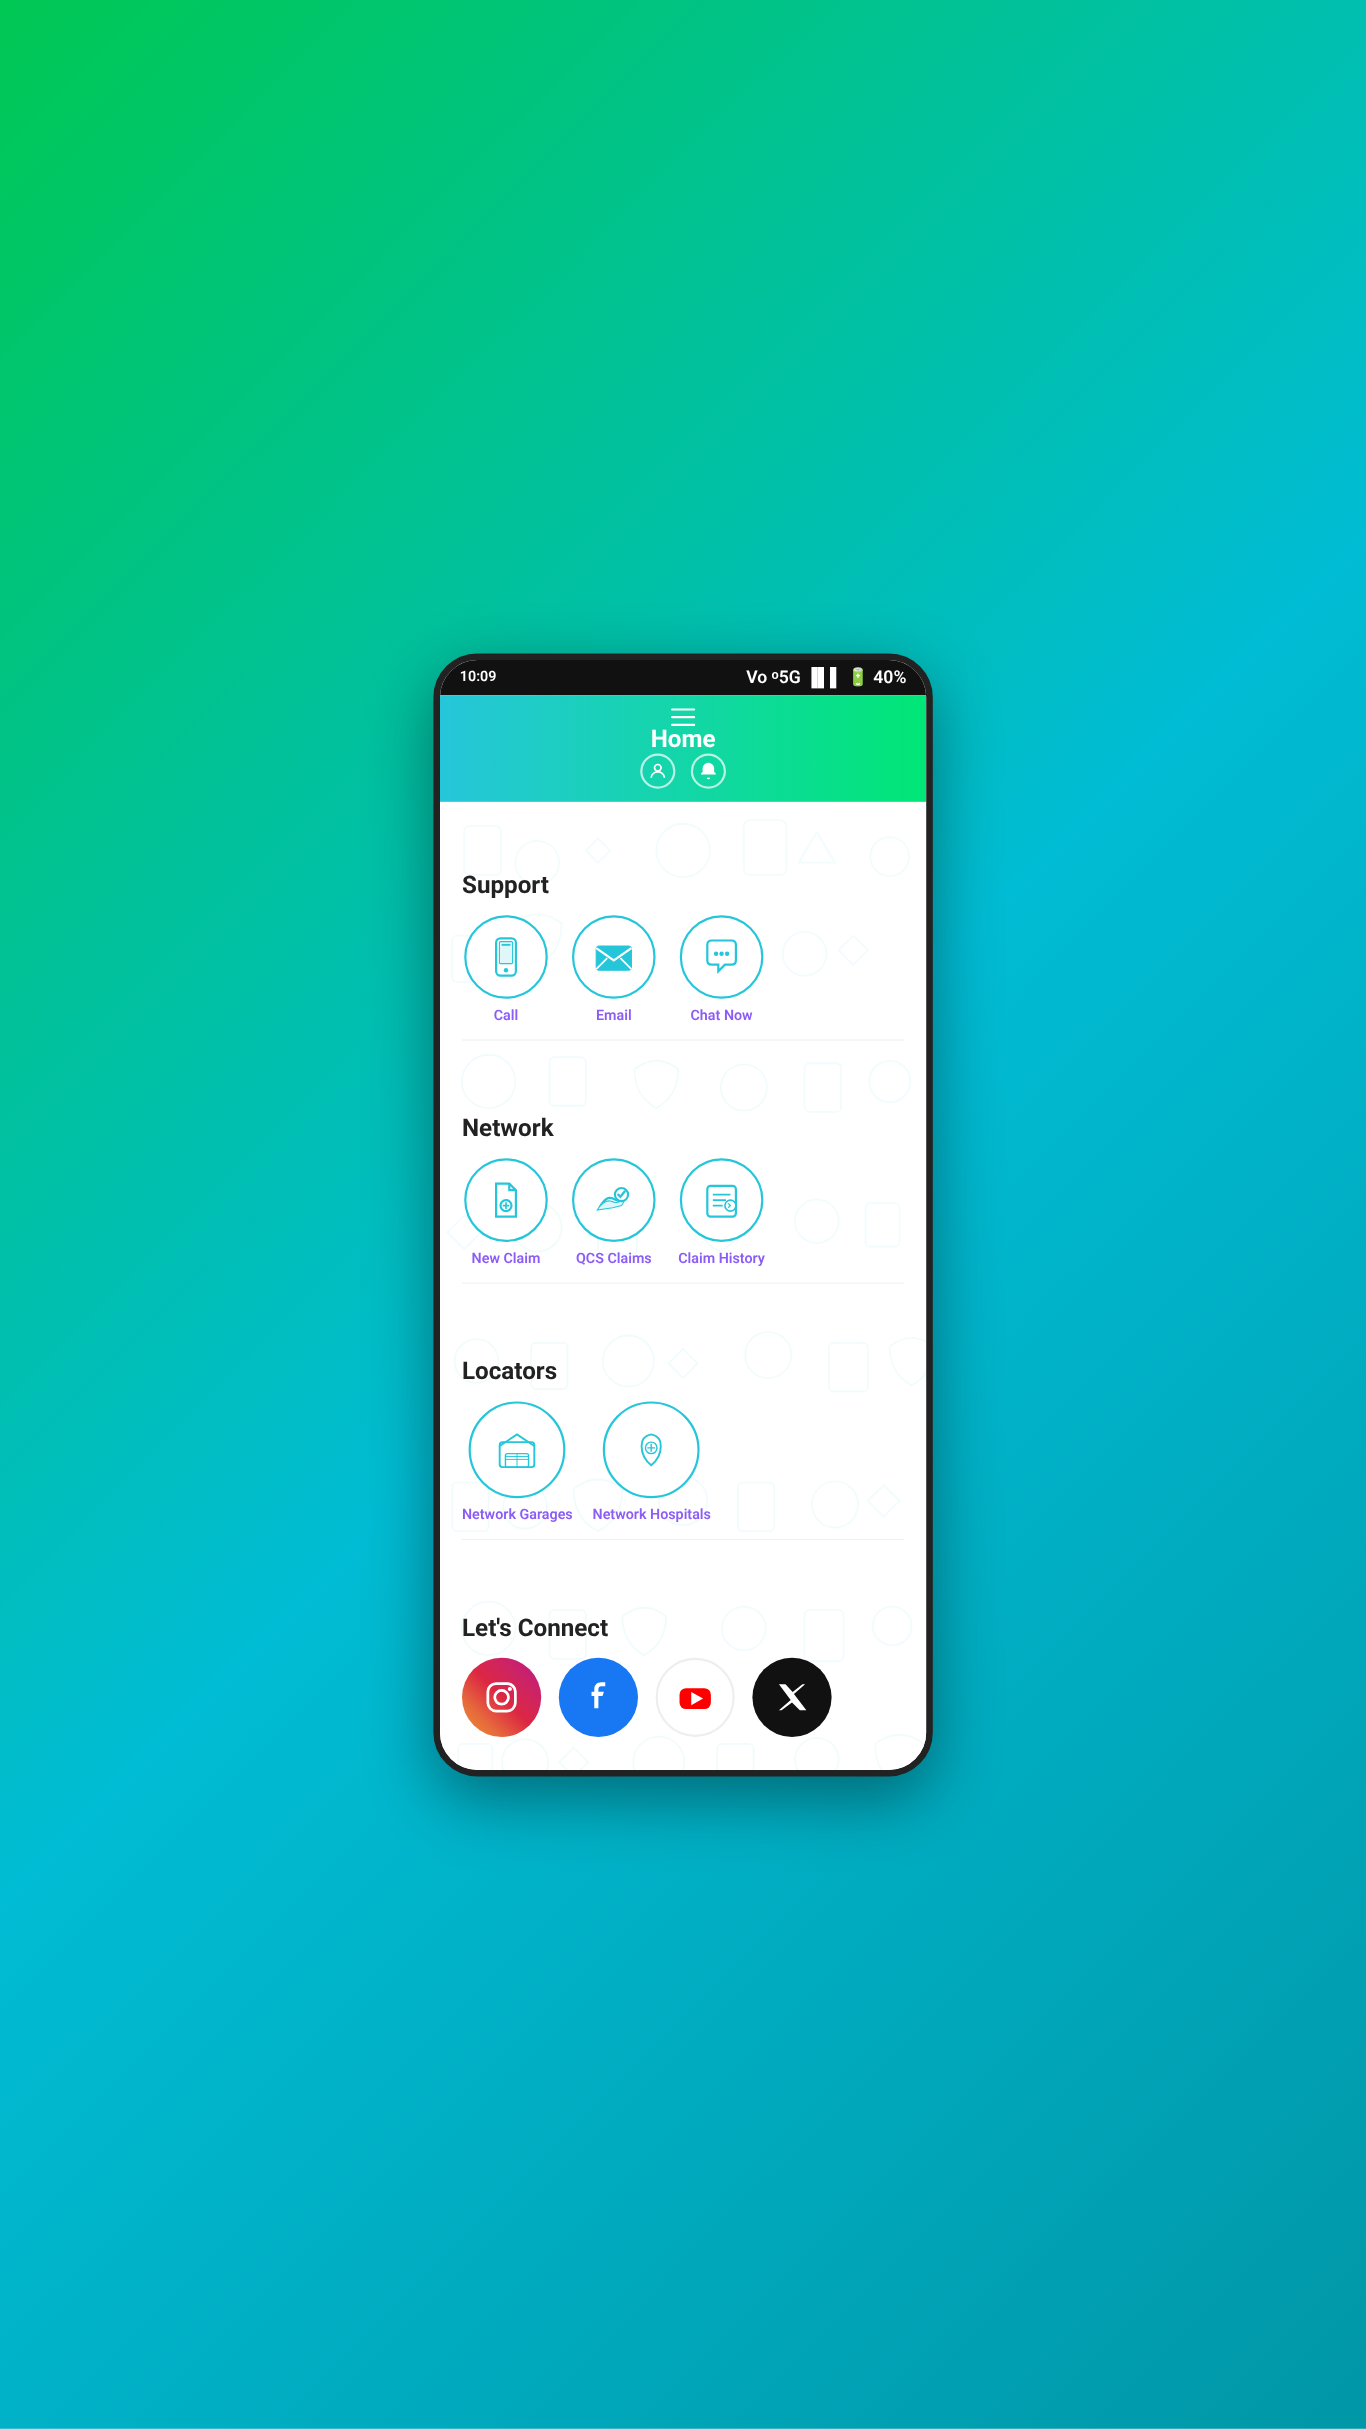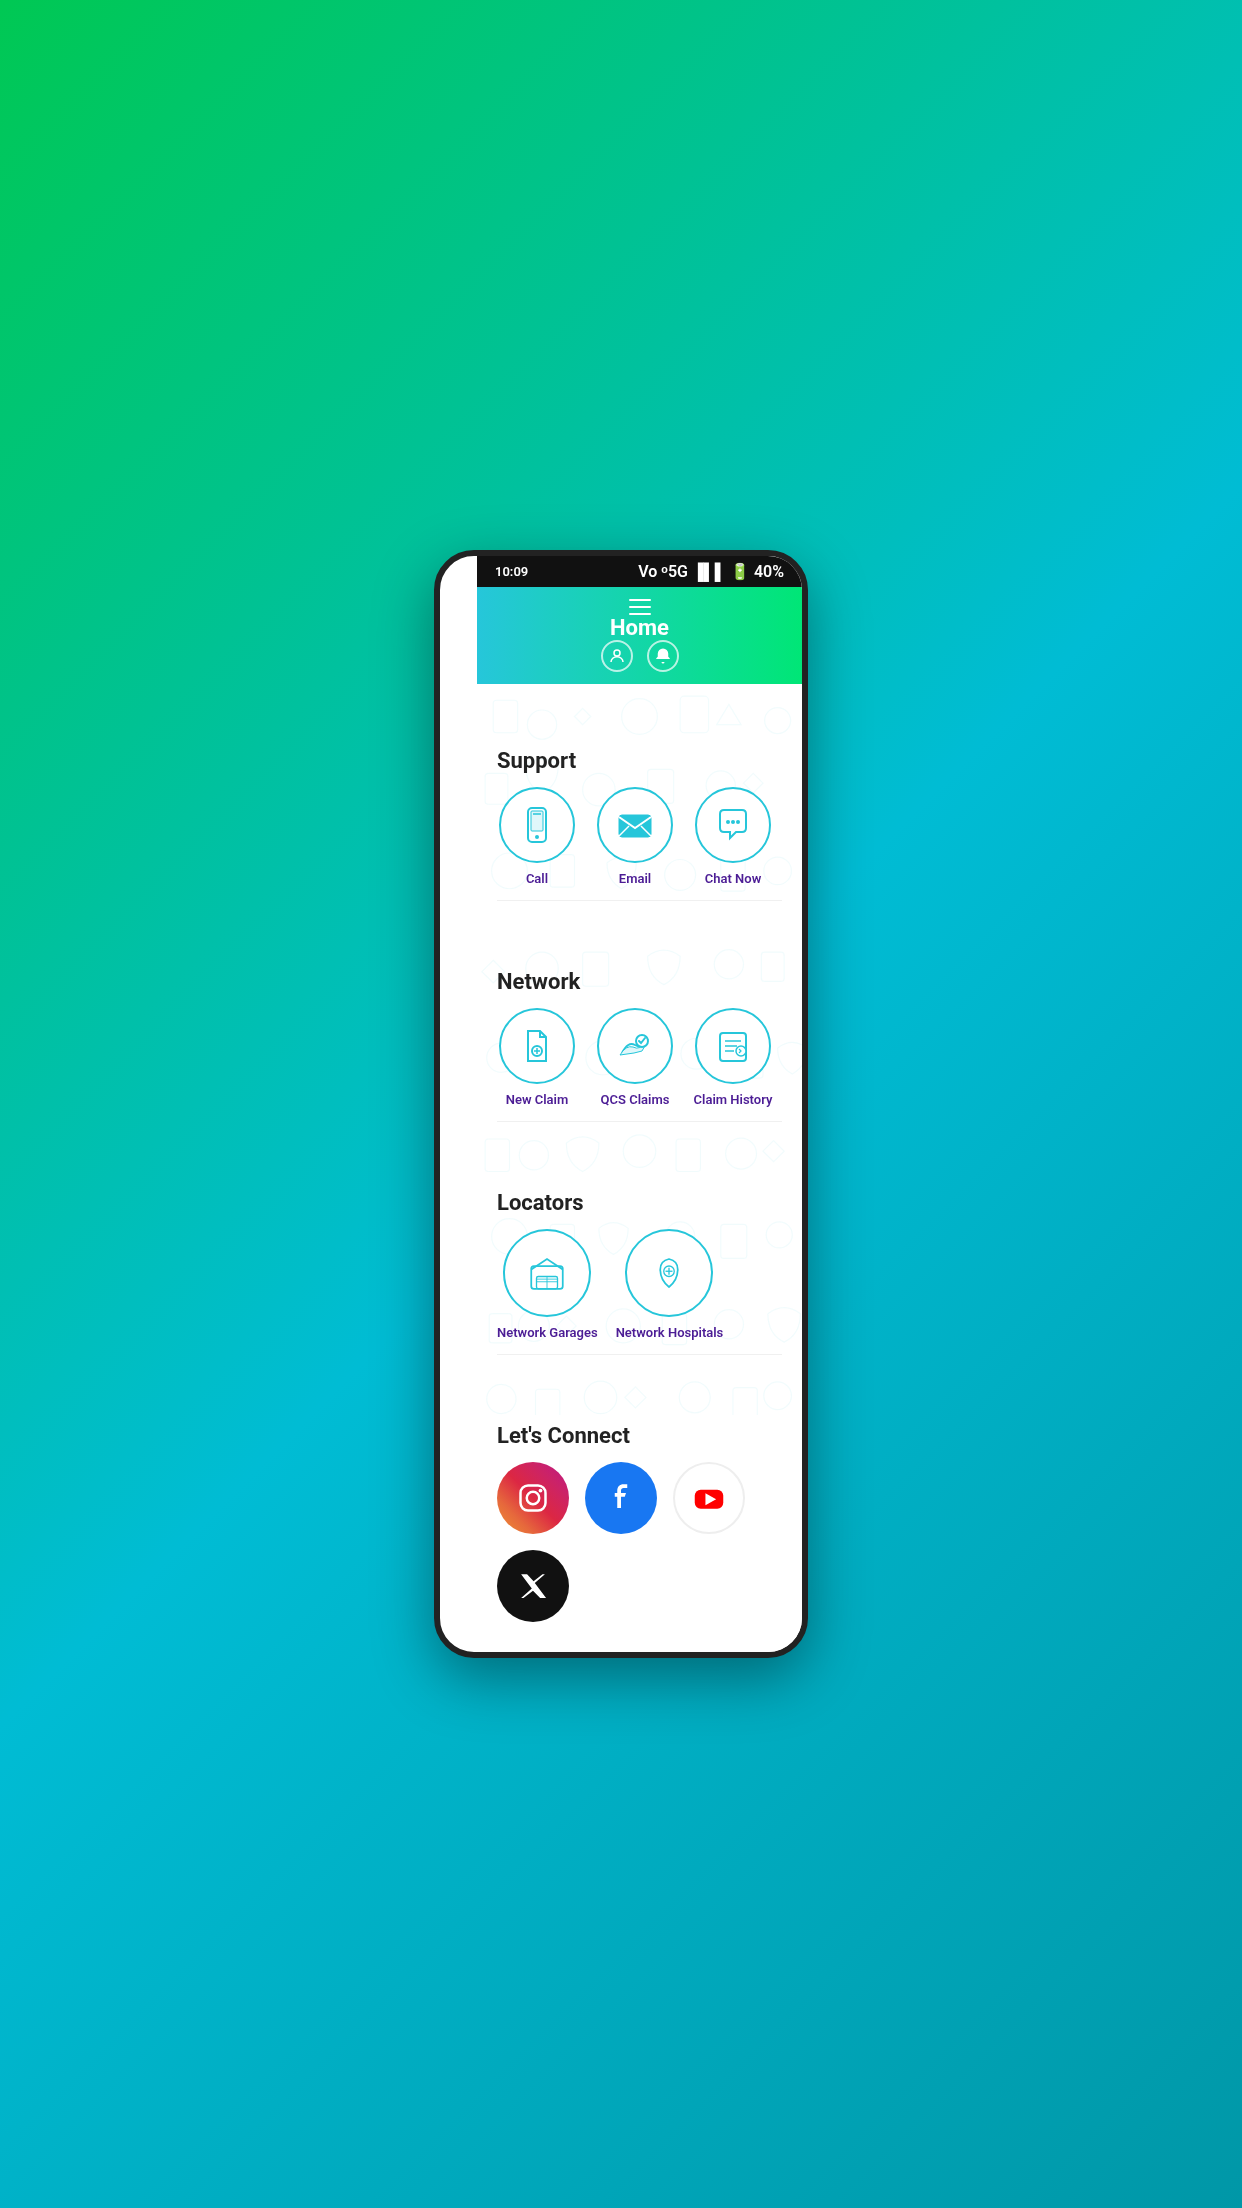--- a/index.html
+++ b/index.html
@@ -8,29 +8,28 @@
     body {
       background: linear-gradient(135deg, #00c853 0%, #00bcd4 50%, #0097a7 100%);
       min-height: 100vh;
       display: flex;
       align-items: center;
       justify-content: center;
       font-family: 'Roboto', Arial, sans-serif;
     }
 
     .phone-frame {
-      width: 374px;
+      width: 454px;
       min-height: 720px;
       background: #fff;
       border-radius: 40px;
       overflow: hidden;
       box-shadow: 0 20px 60px rgba(0,0,0,0.4);
       position: relative;
       border: 6px solid #222;
-      padding-left: 37px;
     }
 
     .status-bar {
       background: #111;
       color: #fff;
       display: flex;
       justify-content: space-between;
       align-items: center;
       padding: 6px 18px;
       font-size: 13px;
@@ -135,21 +134,21 @@
     }
 
     .icon-circle svg {
       width: 42px;
       height: 42px;
     }
 
     .icon-label {
       font-size: 13px;
       font-weight: 600;
-      color: #4c1d95;
+      color: #8b5cf6;
       text-align: center;
     }
 
     .social-row {
       display: flex;
       gap: 16px;
       justify-content: flex-start;
       flex-wrap: wrap;
       padding-bottom: 20px;
     }

